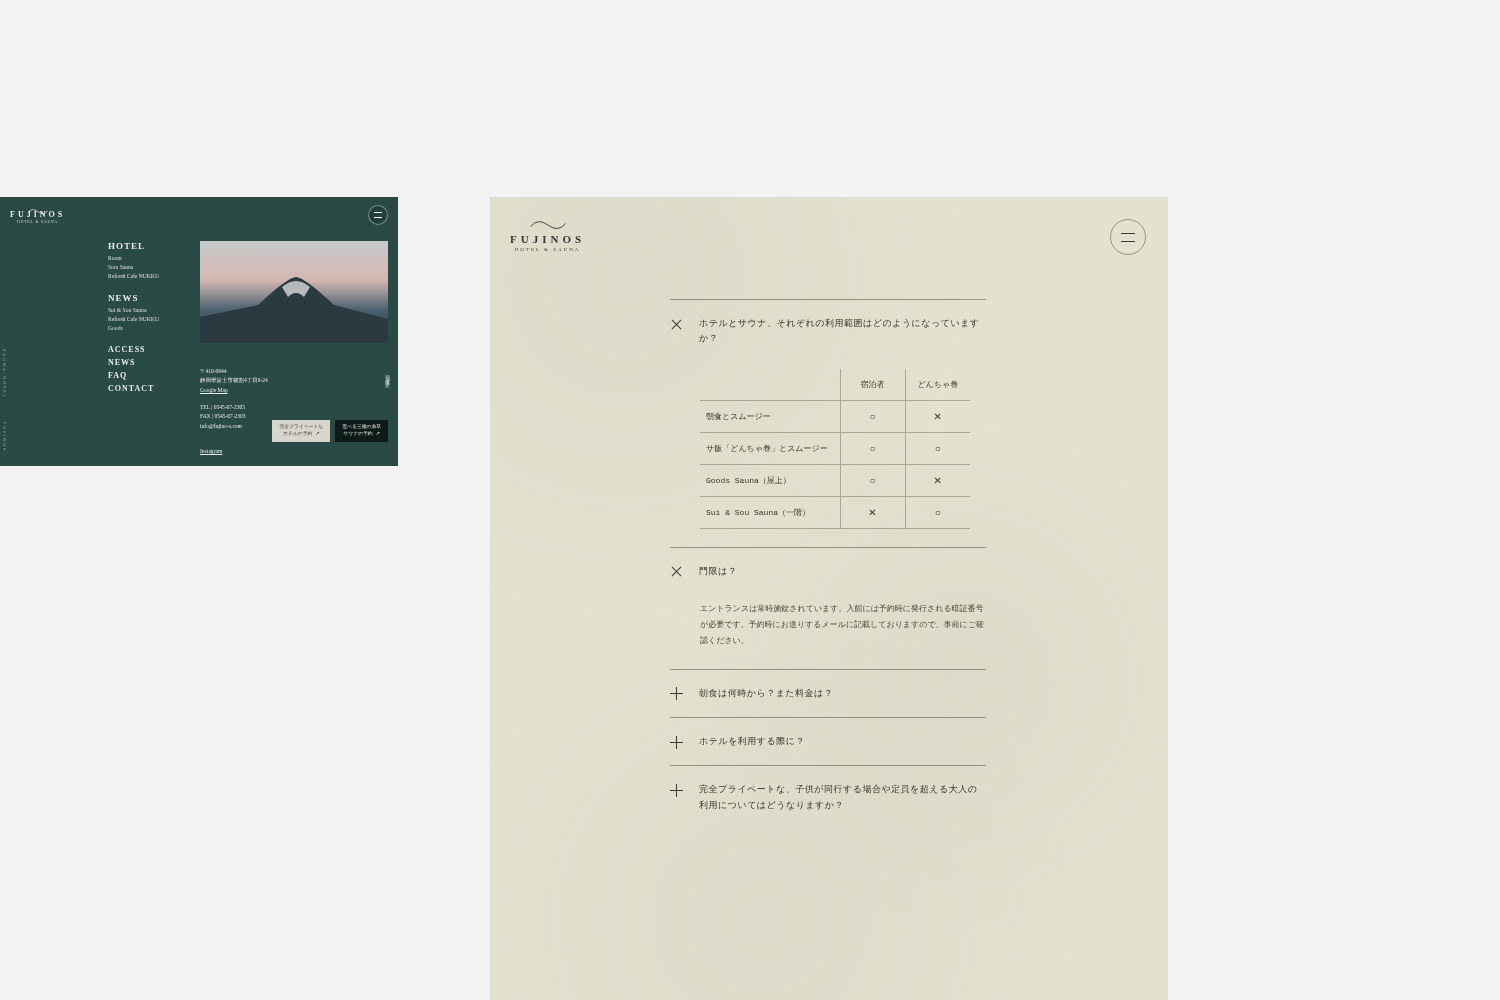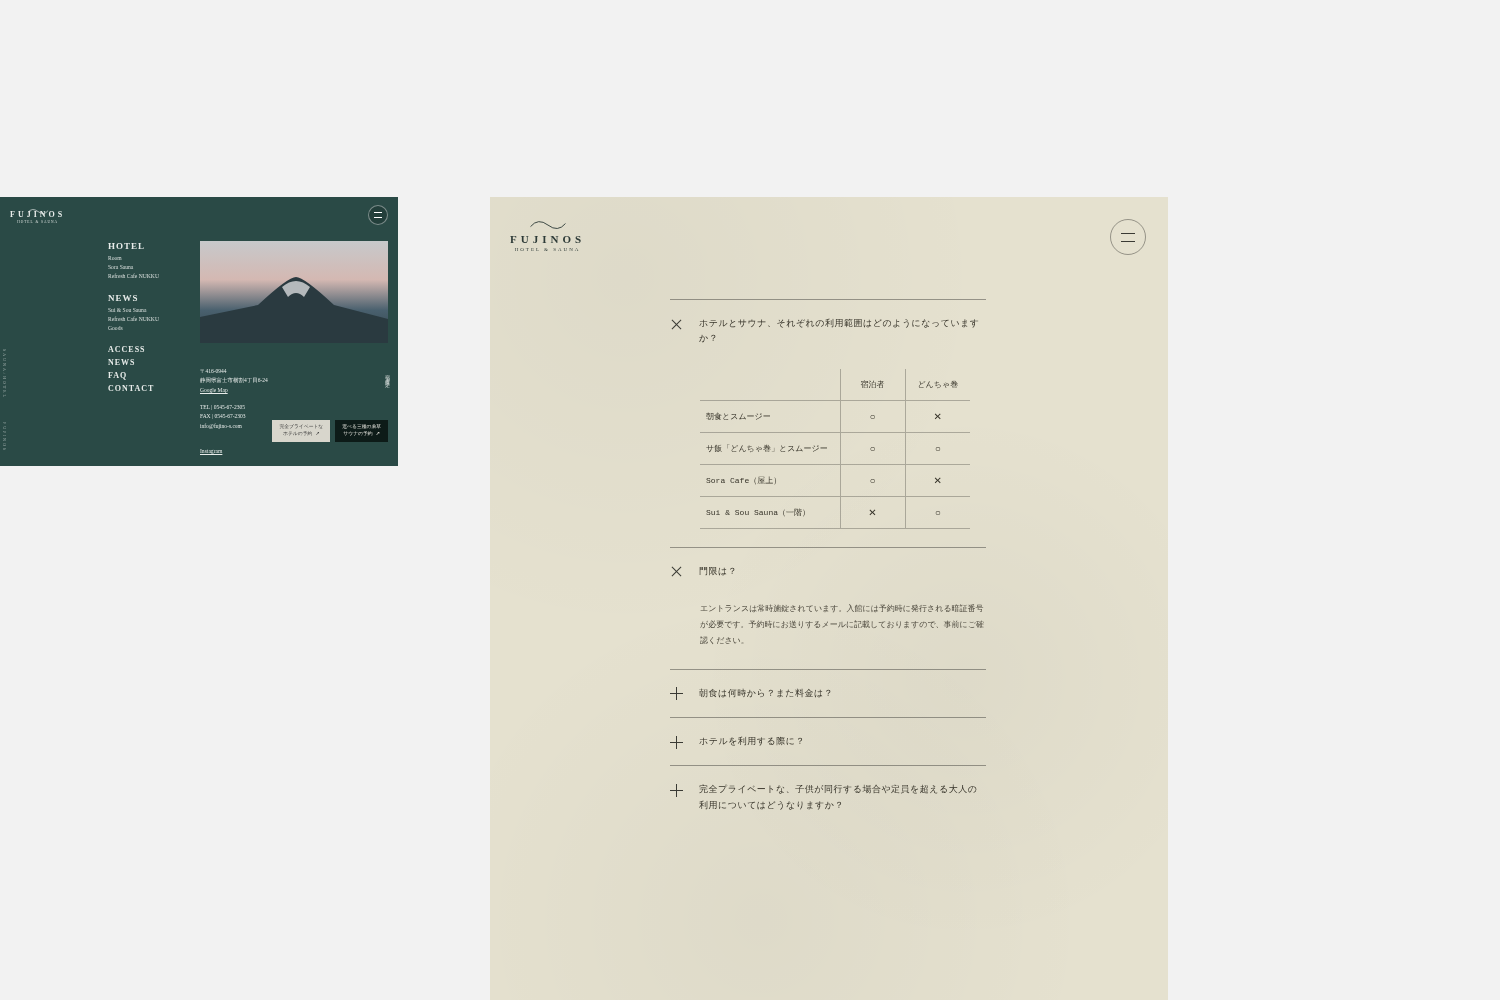--- a/index.html
+++ b/index.html
@@ -194,21 +194,21 @@
               <td>朝食とスムージー</td>
               <td><span class="mark-o"></span></td>
               <td><span class="mark-x"></span></td>
             </tr>
             <tr>
               <td>サ飯「どんちゃ巻」とスムージー</td>
               <td><span class="mark-o"></span></td>
               <td><span class="mark-o"></span></td>
             </tr>
             <tr>
-              <td>Sora Cafe（屋上）</td>
+              <td>Goods Sauna（屋上）</td>
               <td><span class="mark-o"></span></td>
               <td><span class="mark-x"></span></td>
             </tr>
             <tr>
               <td>Sui &amp; Sou Sauna（一階）</td>
               <td><span class="mark-x"></span></td>
               <td><span class="mark-o"></span></td>
             </tr>
           </tbody>
       </table>

